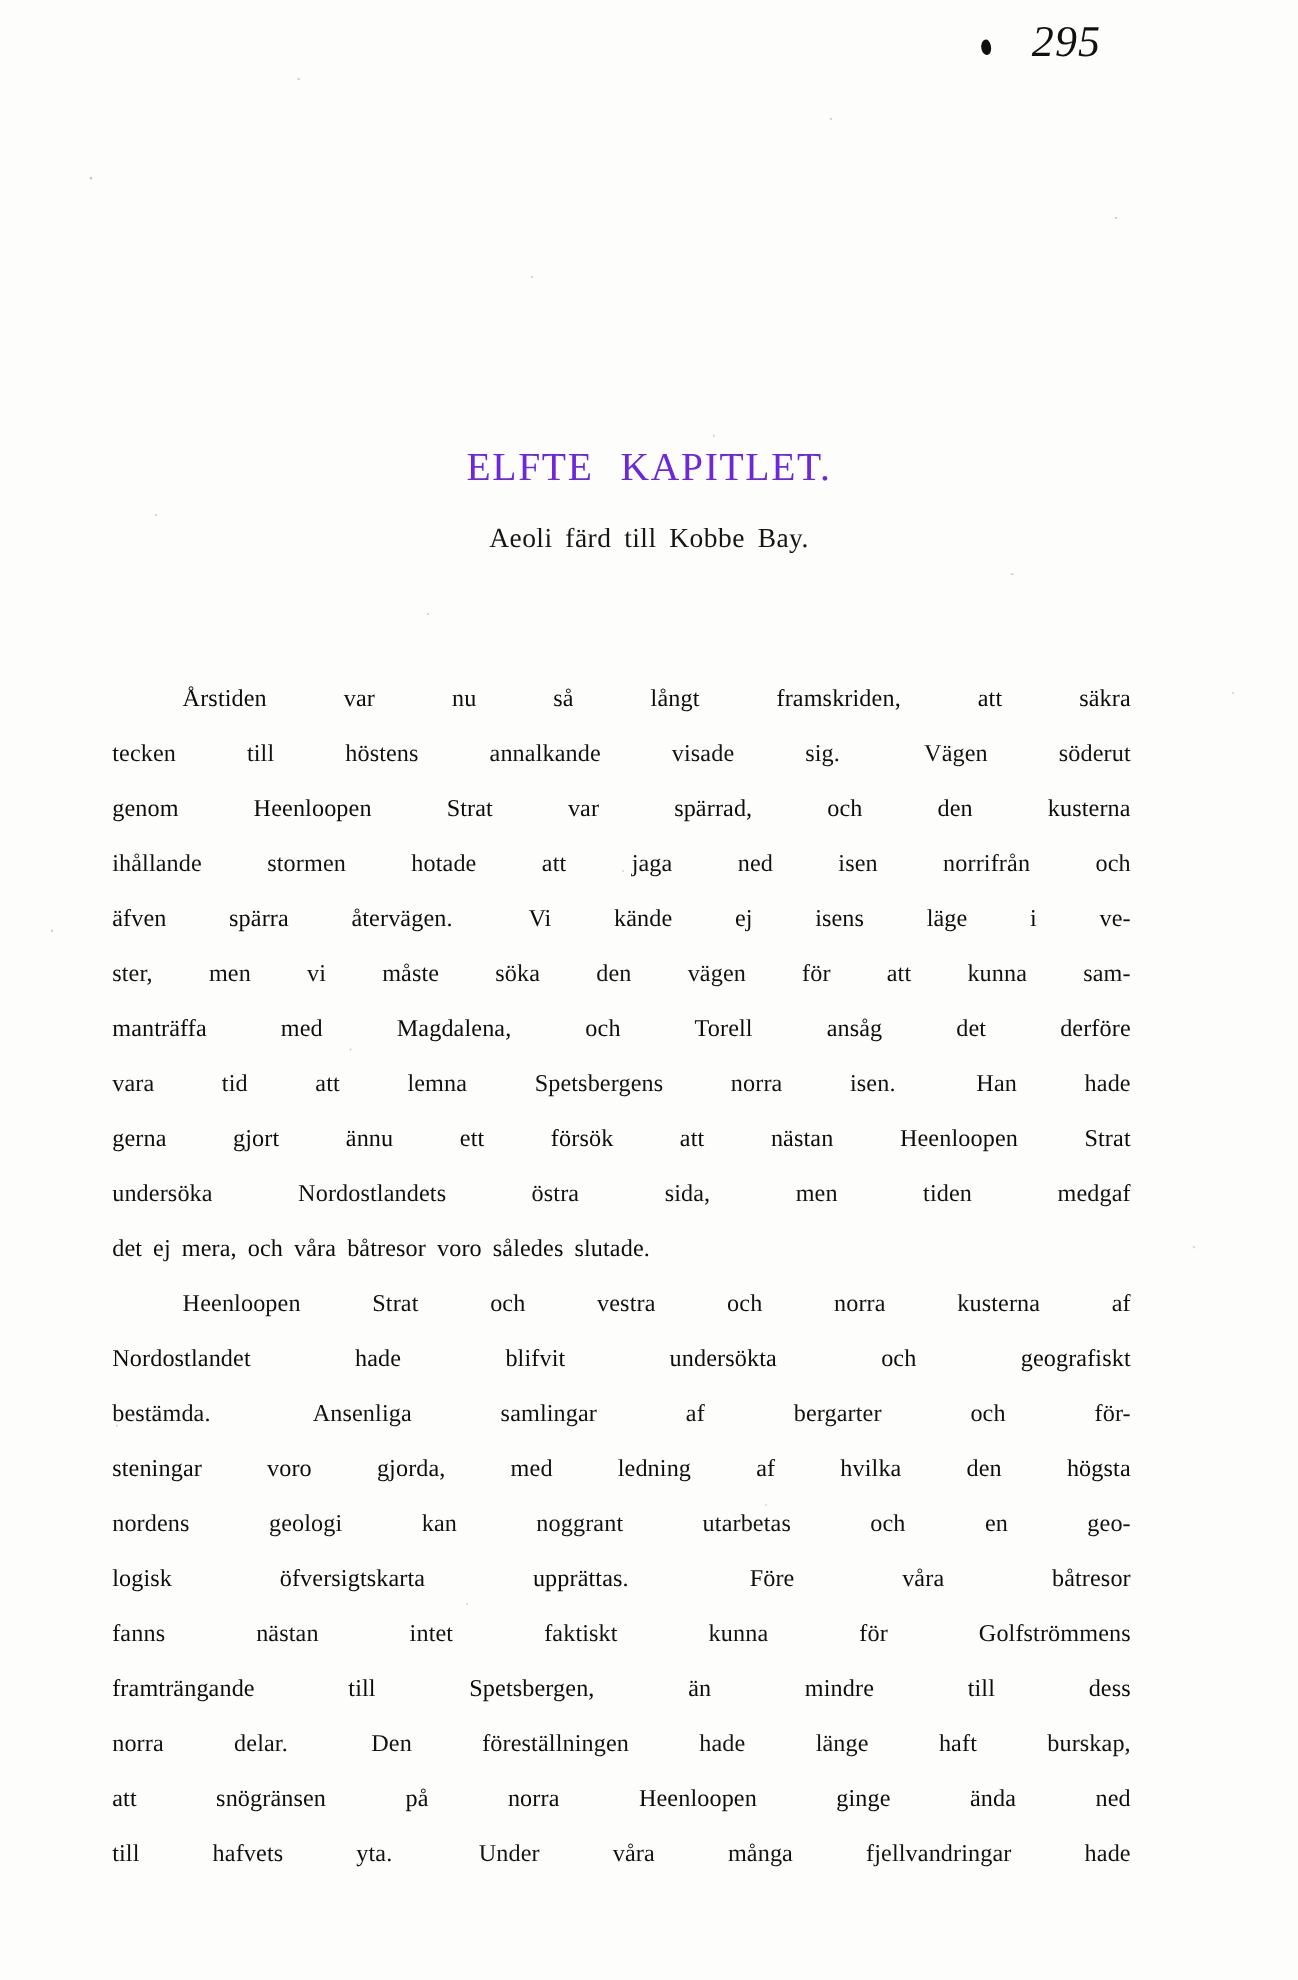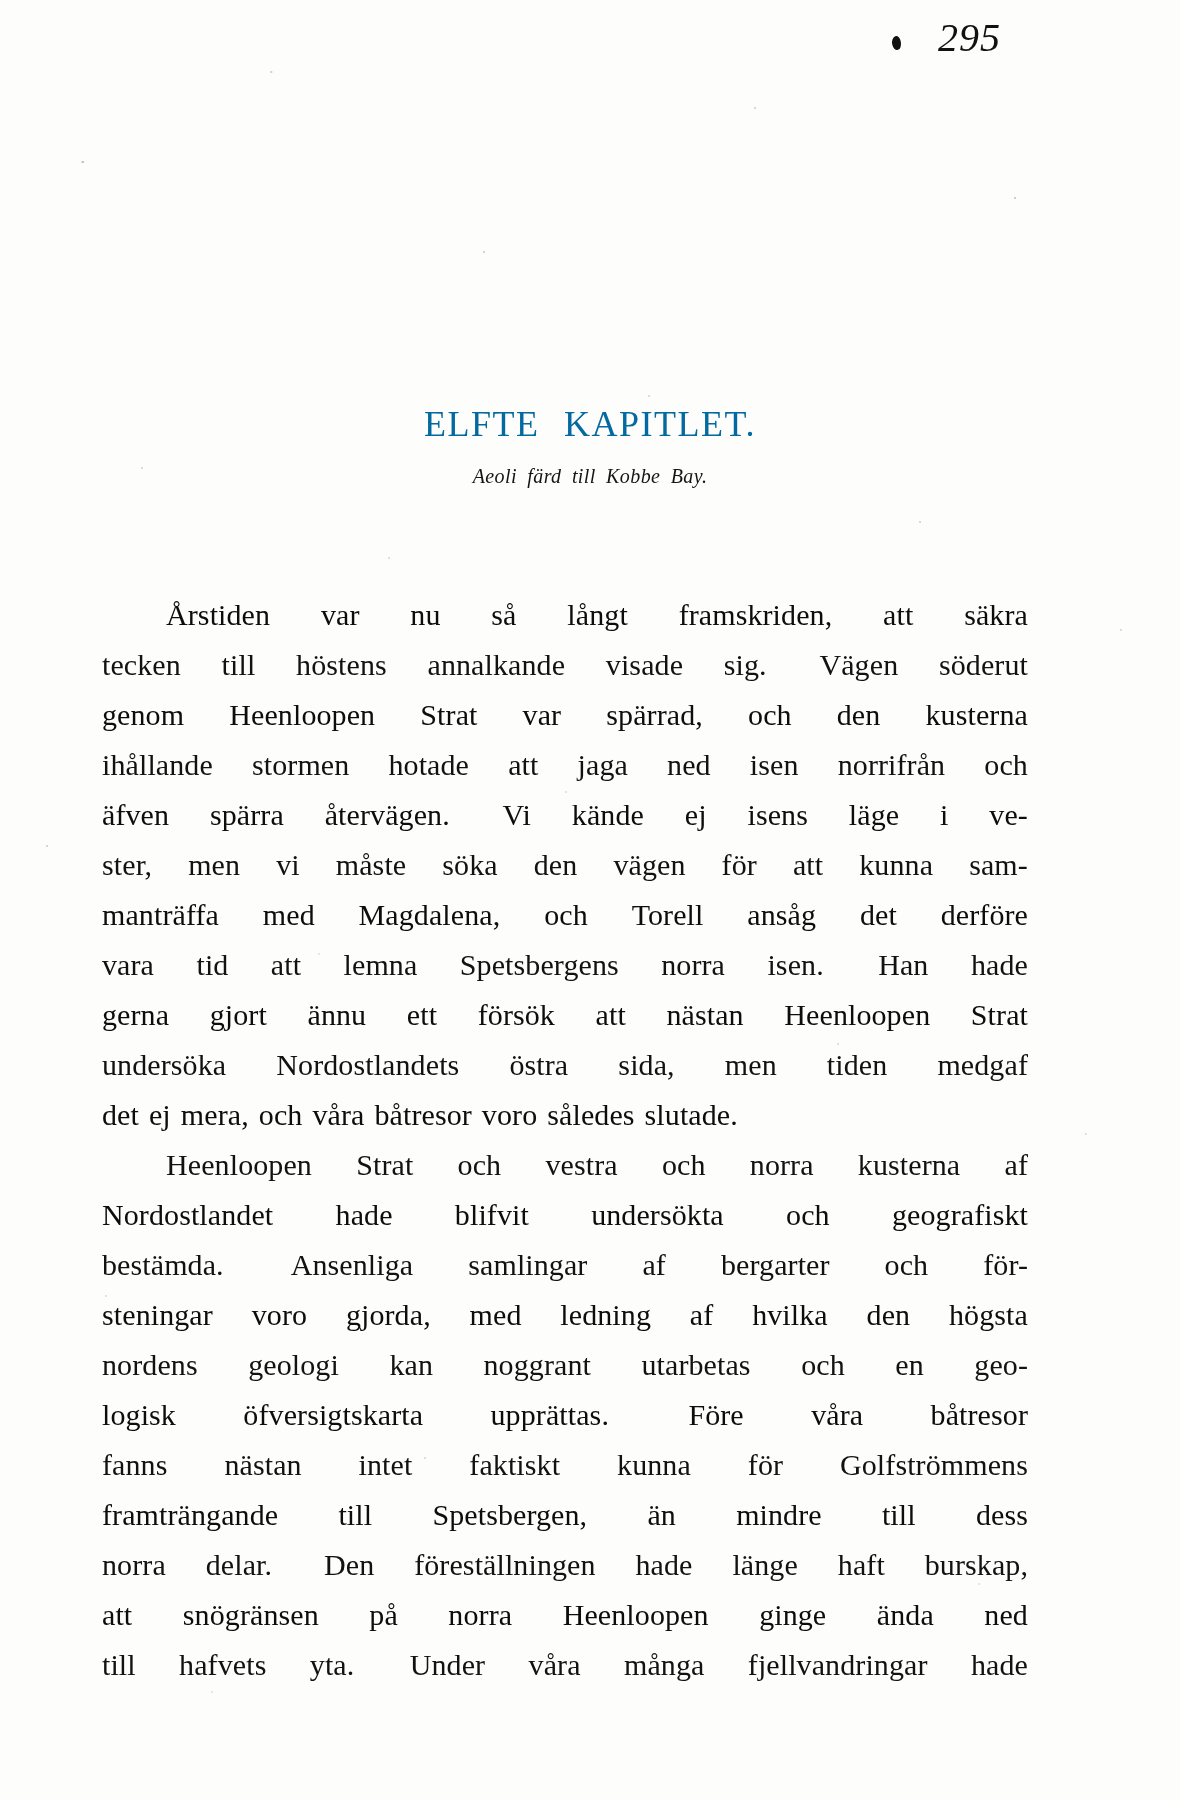--- a/index.html
+++ b/index.html
@@ -85,45 +85,44 @@
     position: absolute;
     top: 405px;
     left: 0;
     width: 1180px;
     text-align: center;
   }
   .chapter-title {
     font-size: 36px;
     letter-spacing: 1.5px;
     word-spacing: 14px;
-    color: #0369a1;
+    color: #6d28d9;
     line-height: 1.1;
   }
   .chapter-subtitle {
-    margin-top: 20px;
-    font-size: 20px;
+    margin-top: 31px;
+    font-size: 25px;
     word-spacing: 5px;
     letter-spacing: .4px;
     color: #151515;
-    font-style: italic;
   }
 
   
   .body-text {
     position: absolute;
     top: 598px;
     left: 102px;
     width: 926px;
   }
   .tline {
     display: flex;
     width: 100%;
     height: 50px;
-    align-items: flex-start;
-    font-size: 30px;
+    align-items: flex-end;
+    font-size: 22px;
     letter-spacing: .1px;
     white-space: nowrap;
     color: #101010;
   }
   
   .tline.just { justify-content: space-between; }
   
   .tline.last { justify-content: flex-start; }
   .tline.last .w { margin-right: 10px; }
   .tline.indent { padding-left: 64px; }

